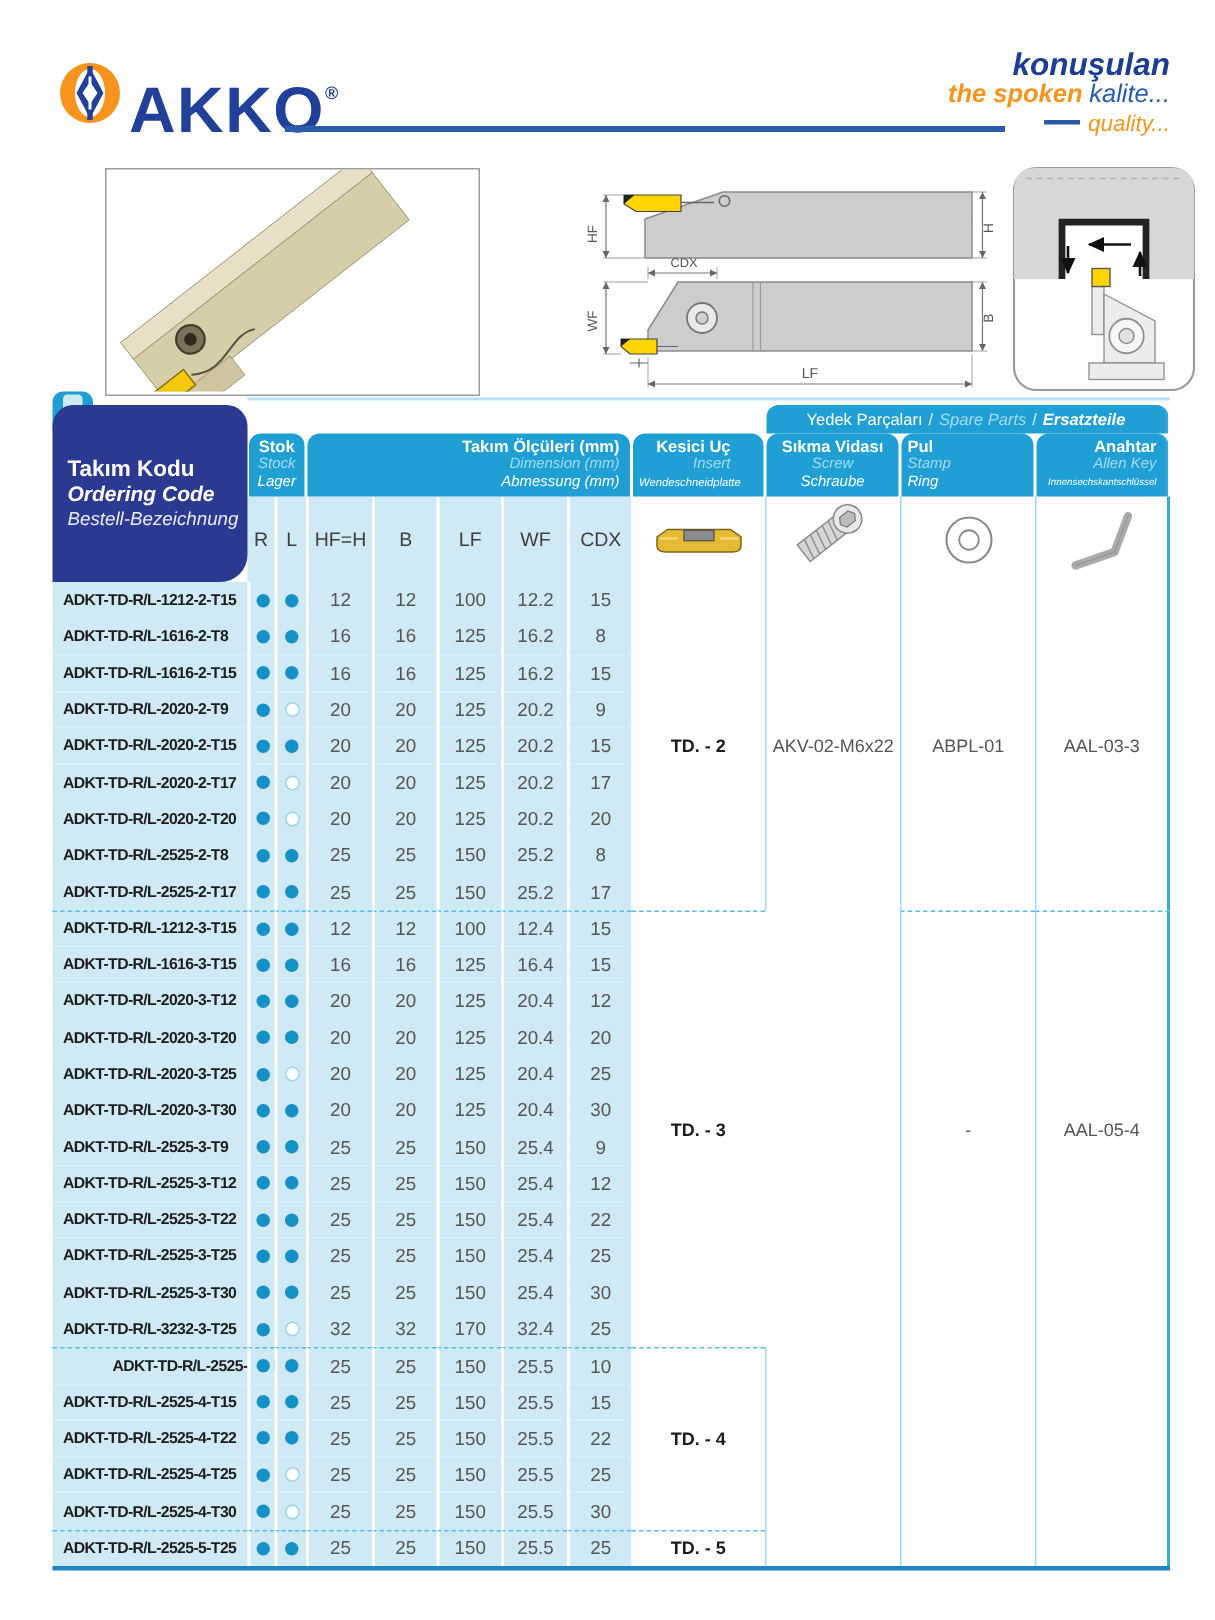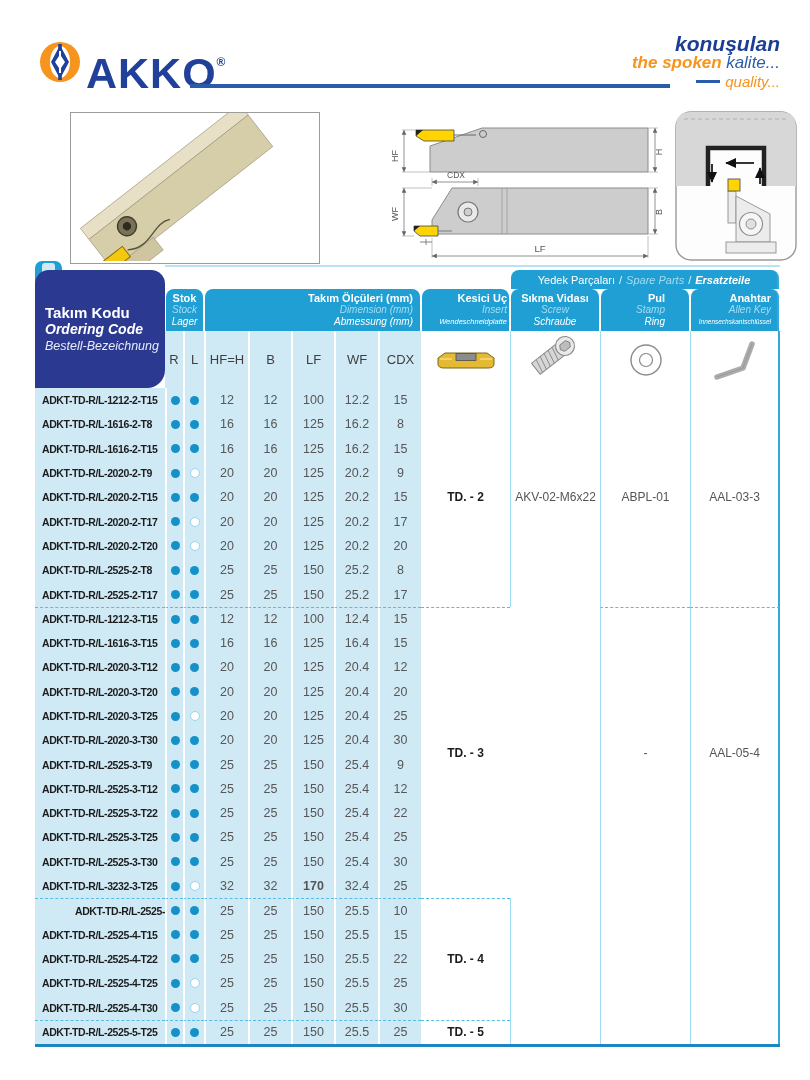--- a/index.html
+++ b/index.html
@@ -38,29 +38,29 @@
   .code-tr{font-weight:bold;font-size:15px;}
   .code-en{font-weight:bold;font-style:italic;font-size:14px;}
   .code-de{font-style:italic;font-size:12.5px;color:#e8ecf7;}
   .band{margin:0 1px;background:#1f9fd4;border-radius:8px 8px 0 0;color:#fff;display:flex;
         flex-direction:column;justify-content:center;line-height:12px;padding:2px 4px;box-sizing:border-box;z-index:1;}
   .band .l1{font-weight:bold;font-size:11px;}
   .band .l2{font-style:italic;color:#a6dcf2;font-size:10px;}
   .band .l3{font-style:italic;font-size:10px;}
   .stok{grid-area:2/2/3/4;text-align:center;padding:2px 0;}
   .dims{grid-area:2/4/3/9;text-align:right;padding-right:7px;}
-  .insertb{grid-area:2/9/3/10;text-align:right;padding-right:2px;}
+  .insertb{grid-area:2/9/3/10;text-align:right;padding-right:22px;}
   .insertb .l3{font-size:7.5px;}
   .yedek{grid-area:1/10/2/13;flex-direction:row;align-items:center;justify-content:center;gap:4px;font-size:11px;}
   .yedek .y1{font-weight:normal;}
   .yedek .ysep{color:#dff3fb;}
   .yedek .y2{font-style:italic;color:#a6dcf2;}
   .yedek .y3{font-weight:bold;font-style:italic;}
   .screwb{grid-area:2/10/3/11;text-align:center;}
-  .pulb{grid-area:2/11/3/12;text-align:right;padding-right:24px;}
+  .pulb{grid-area:2/11/3/12;text-align:left;padding-right:24px;}
   .keyb{grid-area:2/12/3/13;text-align:right;padding-right:6px;}
   .keyb .l3{font-size:6.5px;}
   .sub{grid-row:3;background:#cfe9f5;display:flex;align-items:center;justify-content:center;
        font-size:13px;color:#3f3f3e;border-left:2px solid #fff;}
   .sub.nf{border-left:none;}
   .imgcell{grid-row:3;background:#fff;display:flex;align-items:center;justify-content:center;}
   .bl{border-left:1px solid #9ddcf2;}
   .br{border-right:2px solid #35a7d8;box-sizing:border-box;}
 
   .tbody{display:grid;grid-template-columns:130px 18px 21px 44px 43px 43px 44px 43px 89px 90px 90px 90px;
@@ -536,21 +536,21 @@
         <div class="cell c-num col8" style="grid-area: 20 / 8;">30</div>
         <div class="cell c-code col1" style="grid-area: 21 / 1;">ADKT-TD-R/L-3232-3-T25</div>
         <div class="cell c-dot col2" style="grid-area: 21 / 2;">
           <span class="dot filled"></span>
         </div>
         <div class="cell c-dot col3" style="grid-area: 21 / 3;">
           <span class="dot open"></span>
         </div>
         <div class="cell c-num col4" style="grid-area: 21 / 4;">32</div>
         <div class="cell c-num col5" style="grid-area: 21 / 5;">32</div>
-        <div class="cell c-num col6" style="grid-area: 21 / 6; font-weight: bold;">170</div>
+        <div class="cell c-num col6" style="grid-area: 21 / 6;">170</div>
         <div class="cell c-num col7" style="grid-area: 21 / 7;">32.4</div>
         <div class="cell c-num col8" style="grid-area: 21 / 8;">25</div>
         <div class="cell c-span col9 gstart c-insertlbl" style="grid-area: 10 / 9 / span 12;">TD. - 3</div>
         <div class="cell c-span col11 gstart" style="grid-area: 10 / 11 / span 12;">-</div>
         <div class="cell c-span col12 gstart br" style="grid-area: 10 / 12 / span 12;">AAL-05-4</div>
         <div class="cell c-code col1 gstart" style="grid-area: 22 / 1; padding-left: 40px;">ADKT-TD-R/L-2525-4-T10</div>
         <div class="cell c-dot col2 gstart" style="grid-area: 22 / 2;">
           <span class="dot filled"></span>
         </div>
         <div class="cell c-dot col3 gstart" style="grid-area: 22 / 3;">

